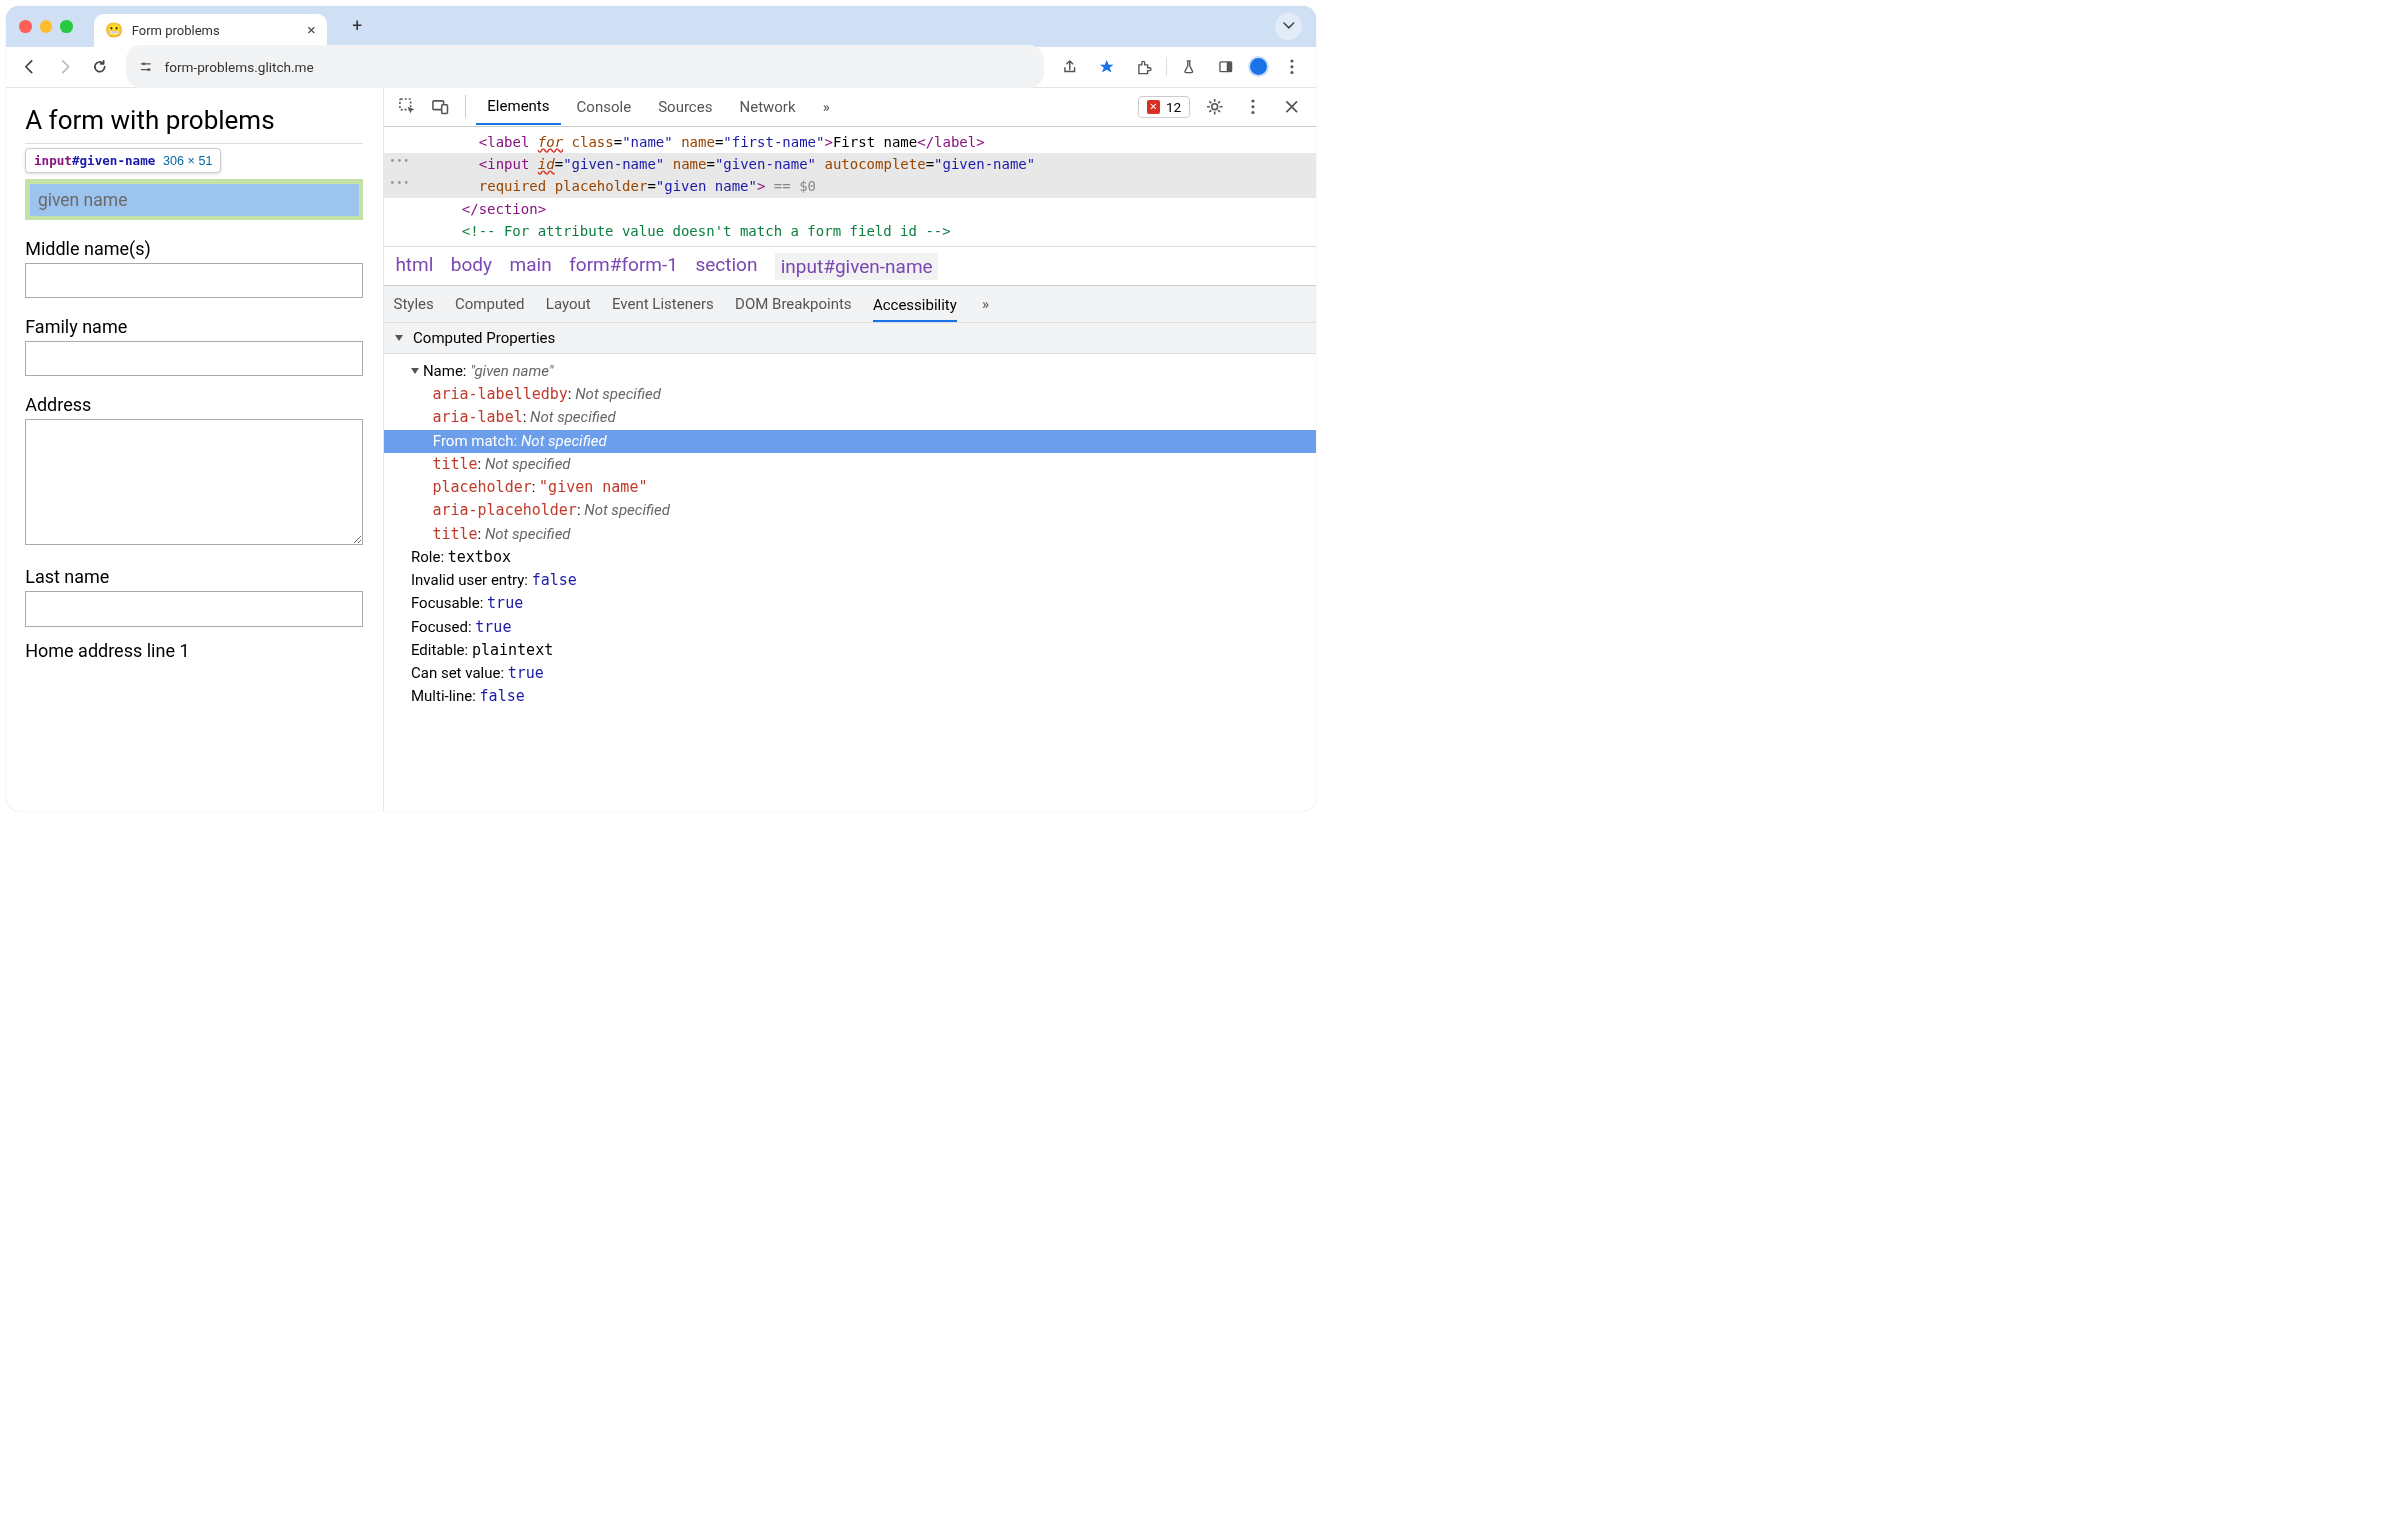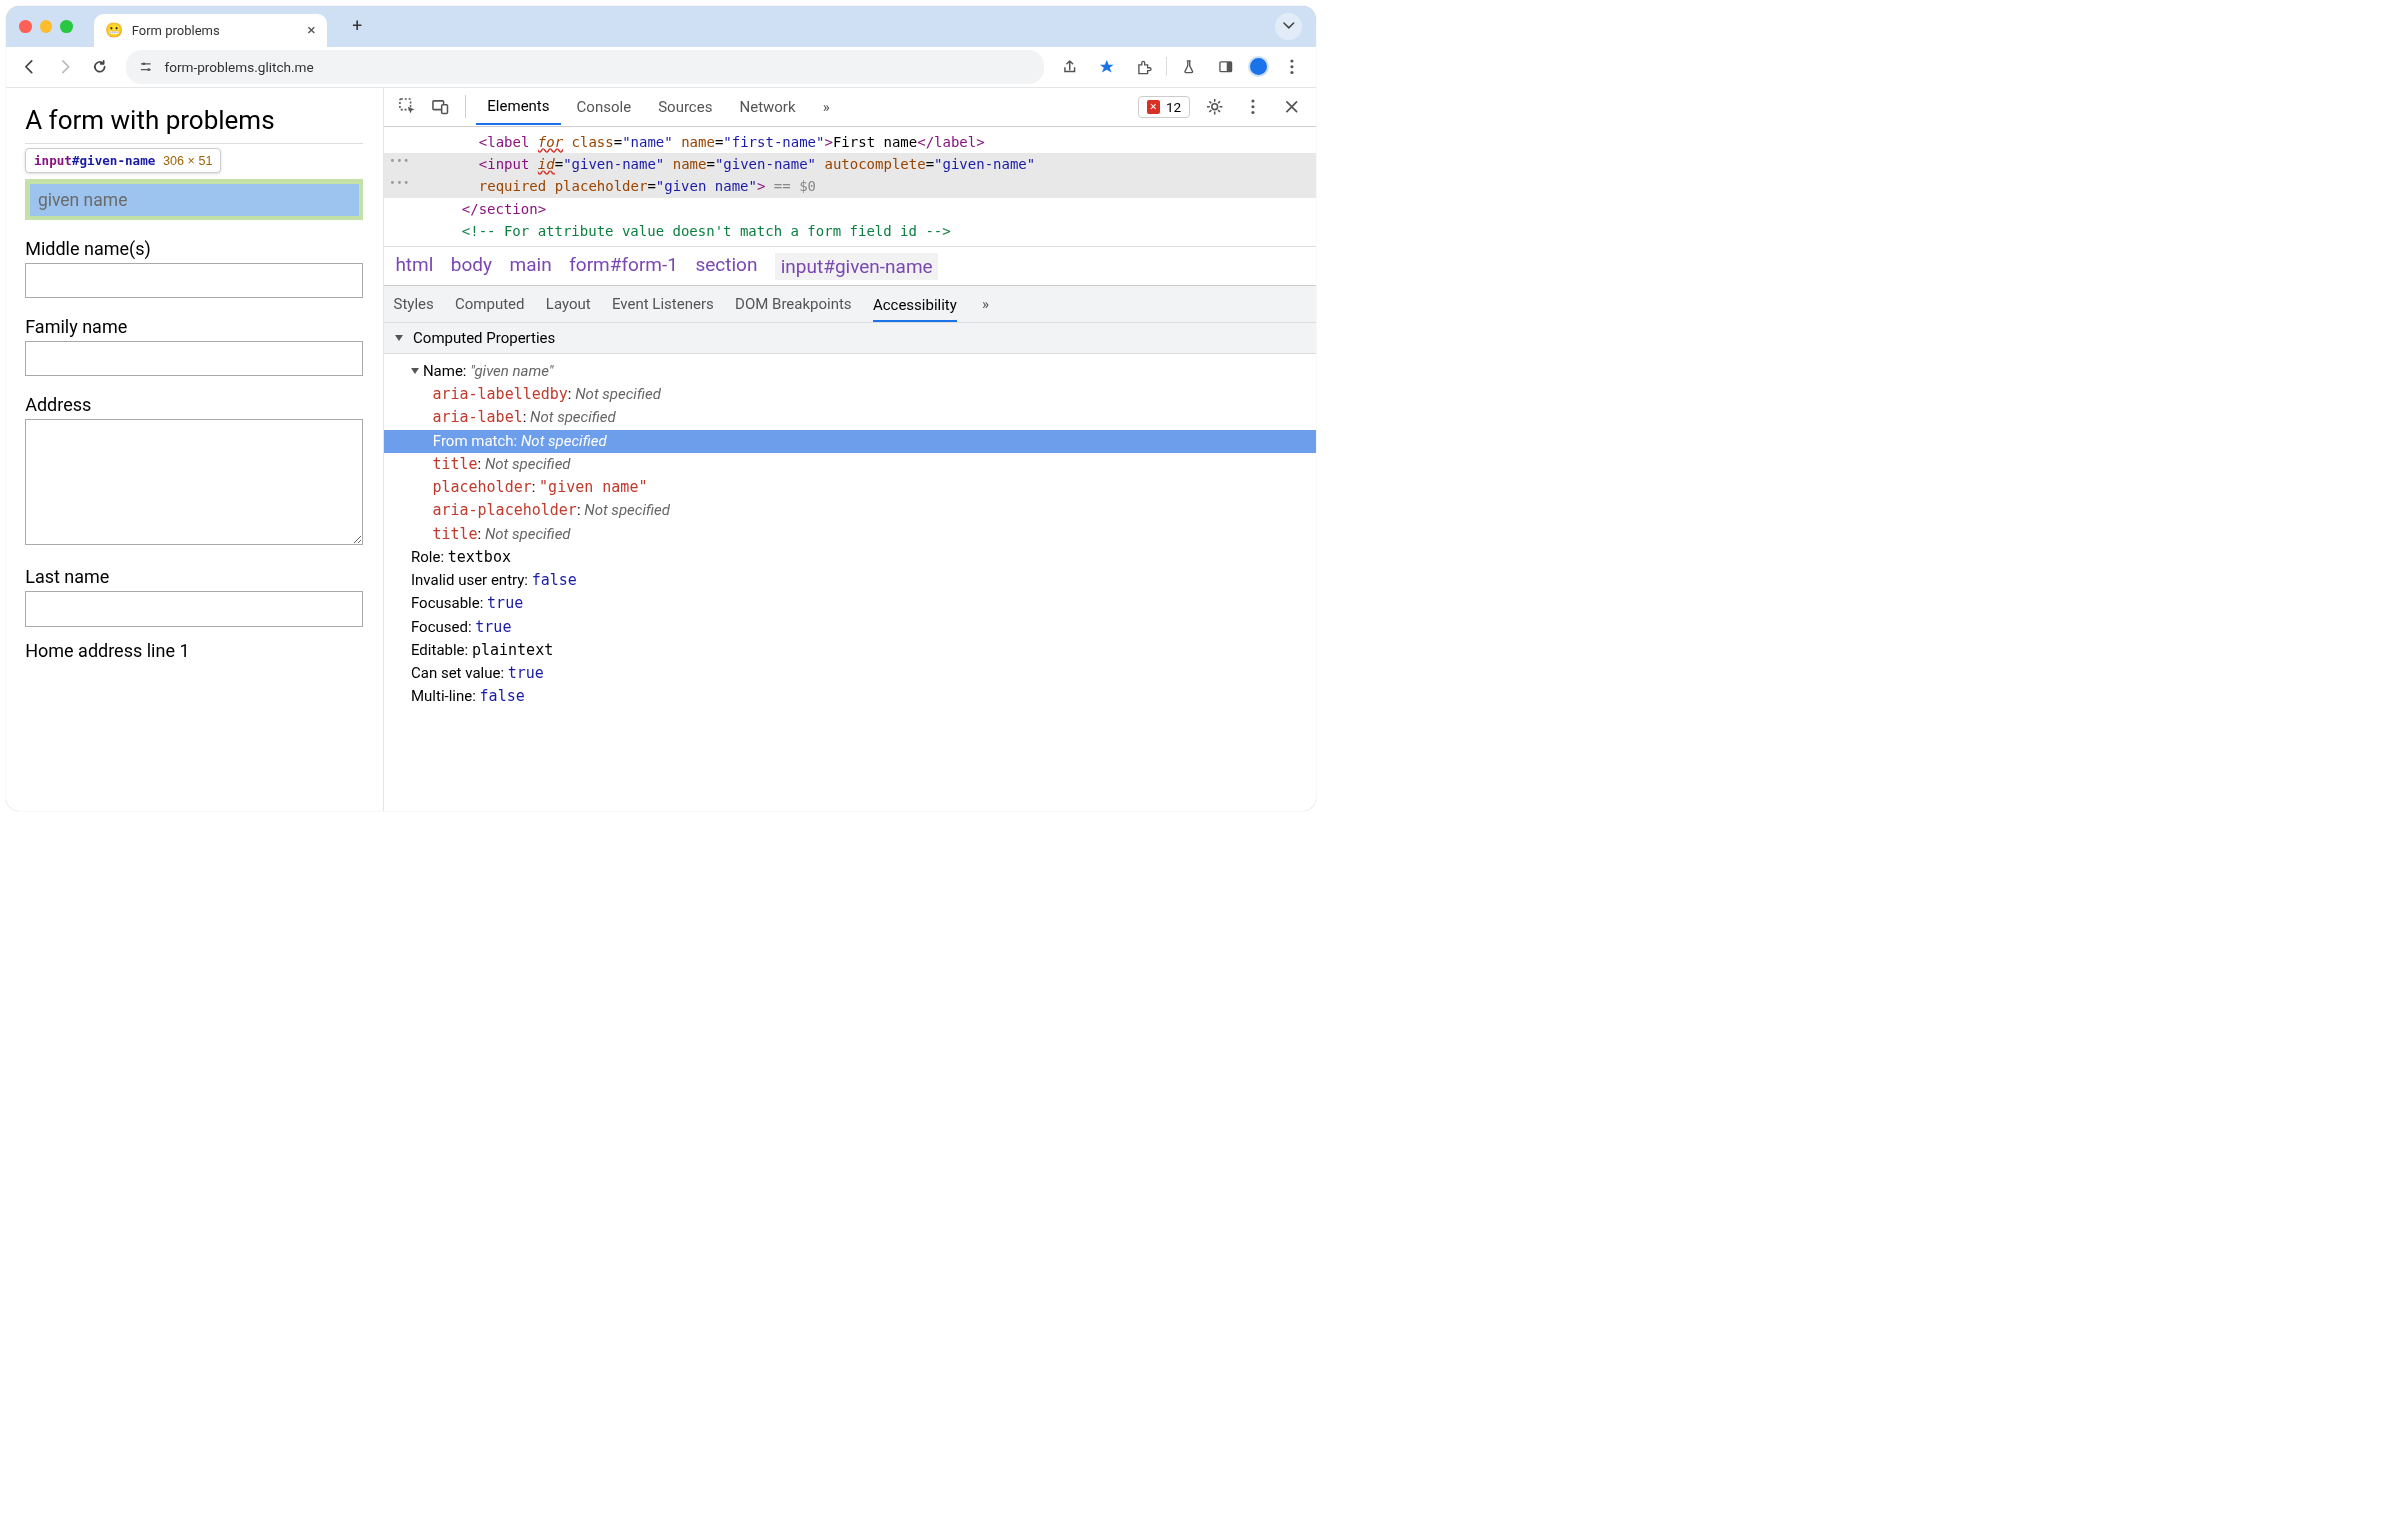--- a/index.html
+++ b/index.html
@@ -88,21 +88,21 @@
       width: 29px;
       height: 29px;
       display: flex;
       align-items: center;
       justify-content: center;
       color: #4a4a4a;
       border-radius: 50%;
     }
     .omnibox {
       flex: 1;
-      height: 34px;
+      height: 43px;
       background: #f1f3f4;
       border-radius: 15.5px;
       display: flex;
       align-items: center;
       padding: 0 13.6px;
       gap: 9.7px;
       color: #333;
       font-size: 13.6px;
       margin: 0 5.8px;
     }
@@ -143,21 +143,21 @@
       border: 1px solid #ccc;
       border-radius: 3.9px;
       padding: 3.9px 7.8px;
       font-size: 12.6px;
       font-family: ui-monospace, Menlo, monospace;
       box-shadow: 0 1px 2.9px rgba(0,0,0,0.15);
       z-index:9;
     }
     .tooltip-box .tag { color: #881280; font-weight: 600; }
     .tooltip-box .sel { color: #1a1aa8; font-weight: 600; }
-    .tooltip-box .dim { color: #a16207; margin-left: 7.8px; font-family: -apple-system, sans-serif; }
+    .tooltip-box .dim { color: #0369a1; margin-left: 7.8px; font-family: -apple-system, sans-serif; }
     .field-highlight {
       margin-top: 35px;
       background: #c4e2a8;
       padding: 3.9px;
       border: 1px solid #c4e2a8;
     }
     .field-highlight .inner {
       background: #9cc4ee;
       padding: 5.8px 7.8px;
       color: #6a6a6a;

